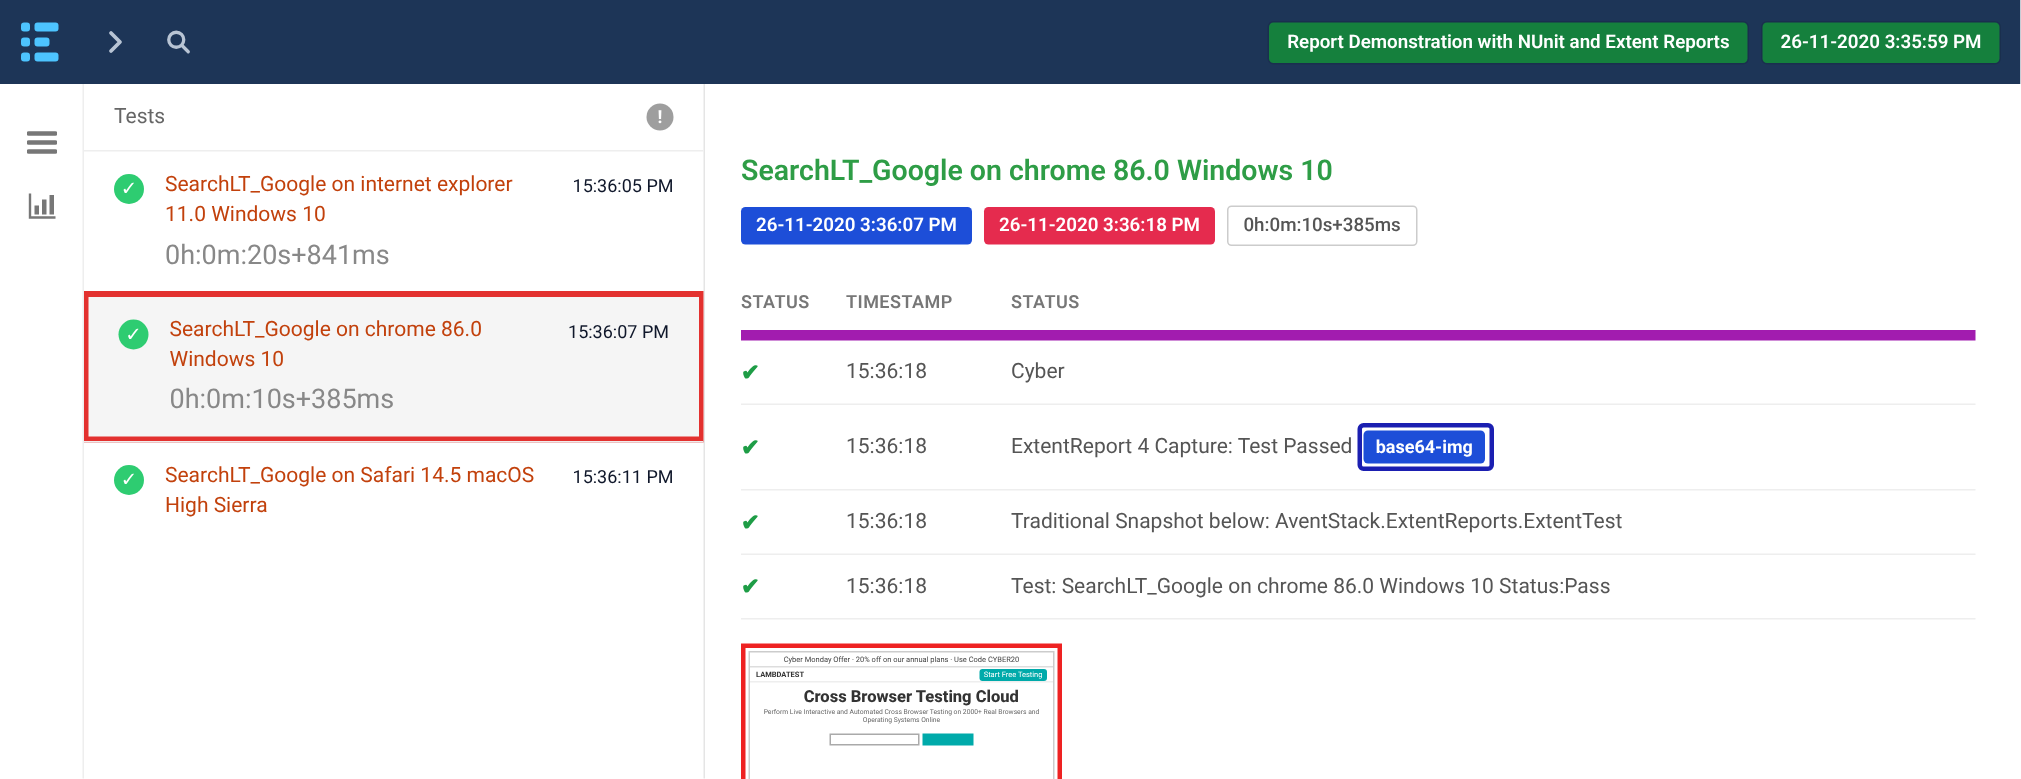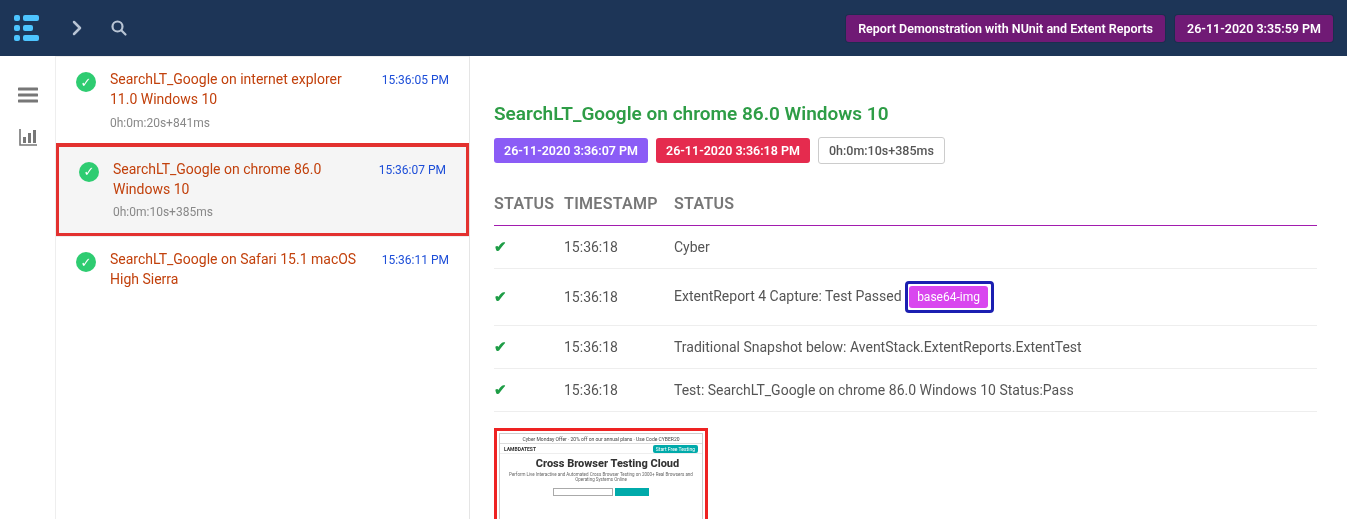--- a/index.html
+++ b/index.html
@@ -26,21 +26,21 @@
   .header-right { display: flex; align-items: center; gap: 10px; }
   .logo {
     display: flex; flex-direction: column; gap: 4px;
     margin-right: 8px;
   }
   .logo .row { display: flex; gap: 3px; }
   .logo .dot { width: 6px; height: 6px; background:#4dc4ff; border-radius:2px; }
   .logo .bar { width: 16px; height: 6px; background:#4dc4ff; border-radius:2px; }
   .hdr-icon { width: 24px; height:24px; display:flex; align-items:center; justify-content:center; color:#b8c4d4; cursor:pointer; }
   .badge-purple {
-    background:#701a75;
+    background:#15803d;
     box-shadow: 0 0 0 1px rgba(0,0,0,.1);
     color:#fff; padding:6px 12px; border-radius:3px; font-size:12.5px; font-weight:600;
   }
   
   .rail {
     position:absolute; left:0; top:56px; bottom:0; width:56px;
     border-right:1px solid #eee; background:#fff;
     display:flex; flex-direction:column; align-items:center; gap:20px; padding-top:28px;
   }
   .rail-icon { width:22px; height:22px; color:#777; cursor:pointer; display:flex; align-items:center; justify-content:center; }
@@ -58,49 +58,49 @@
   .test-item {
     display:flex; align-items:flex-start; gap:14px; padding:12px 20px 14px 20px;
     border-top:1px solid #eee; cursor:pointer; position:relative;
   }
   .test-item .status-dot {
     width:20px; height:20px; border-radius:50%; background:#2ecc71; color:#fff;
     display:flex; align-items:center; justify-content:center; flex-shrink:0; margin-top:3px;
     font-size:13px;
   }
   .test-item .name { flex:1; color:#c2410c; font-size:14px; line-height:1.45; padding-right:6px; }
-  .test-item .duration { color:#888; font-size:12px; margin-top:6px; }
-  .test-item .time { color:#1d4ed8; font-size:12px; white-space:nowrap; padding-top:4px; }
+  .test-item .duration { color:#888; font-size:18px; margin-top:6px; }
+  .test-item .time { color:#0f172a; font-size:12px; white-space:nowrap; padding-top:4px; }
   .test-item.selected { background:#f5f5f5; border:4px solid #e3312f; margin:-1px; }
   
   .detail {
     position:absolute; left:470px; right:0; top:56px; bottom:0;
     padding:26px 30px 10px 24px; overflow:auto;
   }
   .detail-title { color:#2e9d46; font-size:19px; font-weight:600; margin:20px 0 12px; }
   .pill-row { display:flex; gap:8px; align-items:center; margin-bottom:30px; }
   .pill { padding:5px 10px; border-radius:3px; font-size:12.5px; font-weight:600; color:#fff; }
-  .pill.cyan { background:#8b5cf6; }
+  .pill.cyan { background:#1d4ed8; }
   .pill.red  { background:#e52b4e; }
   .pill.outline { background:#fff; color:#555; border:1px solid #ccc; font-weight:500; }
 
   table.log { width:100%; border-collapse:collapse; }
   table.log th {
-    text-align:left; font-size:16px; color:#777; font-weight:600; letter-spacing:.3px;
-    padding:0 8px 12px 0; border-bottom:1px solid #a21caf;
+    text-align:left; font-size:12px; color:#777; font-weight:600; letter-spacing:.3px;
+    padding:0 8px 12px 0; border-bottom:7px solid #a21caf;
   }
   table.log th.status-col { width:70px; }
   table.log th.ts-col { width:110px; }
   table.log td {
     padding:12px 8px 12px 0; border-bottom:1px solid #eee; vertical-align:middle; color:#555; font-size:14px;
   }
   .check { color:#1e9d46; font-size:15px; font-weight:bold; }
   .chip {
-    display:inline-block; background:#d946ef; color:#fff; border-radius:3px;
-    padding:4px 8px; font-size:12px; font-weight:400; margin-left:-2px;
+    display:inline-block; background:#1d4ed8; color:#fff; border-radius:3px;
+    padding:4px 8px; font-size:12px; font-weight:700; margin-left:-2px;
   }
   .chip-wrap {
     border:3px solid #1b1fb1; border-radius:4px; padding:2px 3px; display:inline-block;
   }
 
   
   .snapshot {
     margin-top:16px; width:214px; height:146px; border:3px solid #e22; background:#fff;
     padding:2px; display:flex; flex-direction:column;
   }
@@ -164,20 +164,24 @@
     <svg width="20" height="18" viewBox="0 0 20 18">
         <path d="M2 1v16h17" fill="none" stroke="currentColor" stroke-width="1.6"></path>
         <rect x="5" y="9" width="3" height="6" fill="currentColor"></rect>
         <rect x="10" y="5" width="3" height="10" fill="currentColor"></rect>
         <rect x="15" y="2" width="3" height="13" fill="currentColor"></rect>
       </svg>
   </div>
 </div>
 
 <div class="tests-panel">
+  <div class="tests-header">
+    <span>Tests</span>
+    <span class="info-circle">!</span>
+  </div>
 
   <div class="test-item">
     <div class="status-dot">✓</div>
     <div style="flex:1">
       <div class="name">SearchLT_Google on internet explorer 11.0 Windows 10</div>
       <div class="duration">0h:0m:20s+841ms</div>
     </div>
     <div class="time">15:36:05 PM</div>
   </div>
 
@@ -186,21 +190,21 @@
     <div style="flex:1">
       <div class="name">SearchLT_Google on chrome 86.0 Windows 10</div>
       <div class="duration">0h:0m:10s+385ms</div>
     </div>
     <div class="time">15:36:07 PM</div>
   </div>
 
   <div class="test-item">
     <div class="status-dot">✓</div>
     <div style="flex:1">
-      <div class="name">SearchLT_Google on Safari 15.1 macOS High Sierra</div>
+      <div class="name">SearchLT_Google on Safari 14.5 macOS High Sierra</div>
     </div>
     <div class="time">15:36:11 PM</div>
   </div>
 </div>
 
 <div class="detail">
   <div class="detail-title">SearchLT_Google on chrome 86.0 Windows 10</div>
   <div class="pill-row">
     <span class="pill cyan">26-11-2020 3:36:07 PM</span>
     <span class="pill red">26-11-2020 3:36:18 PM</span>

